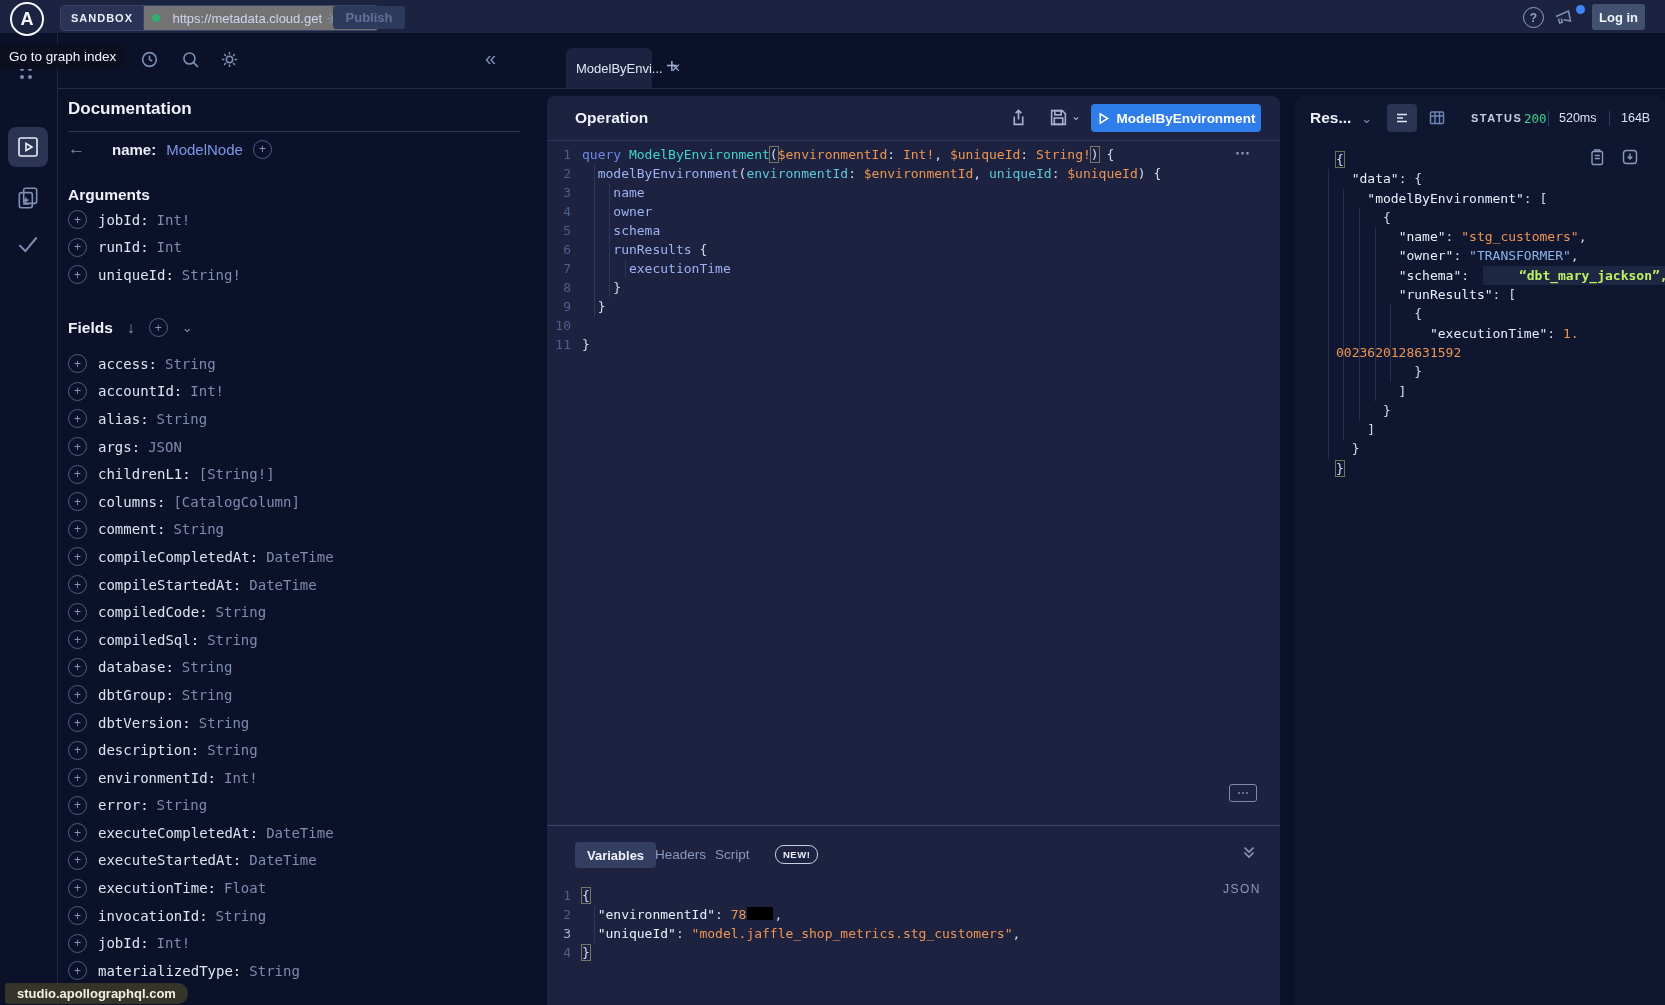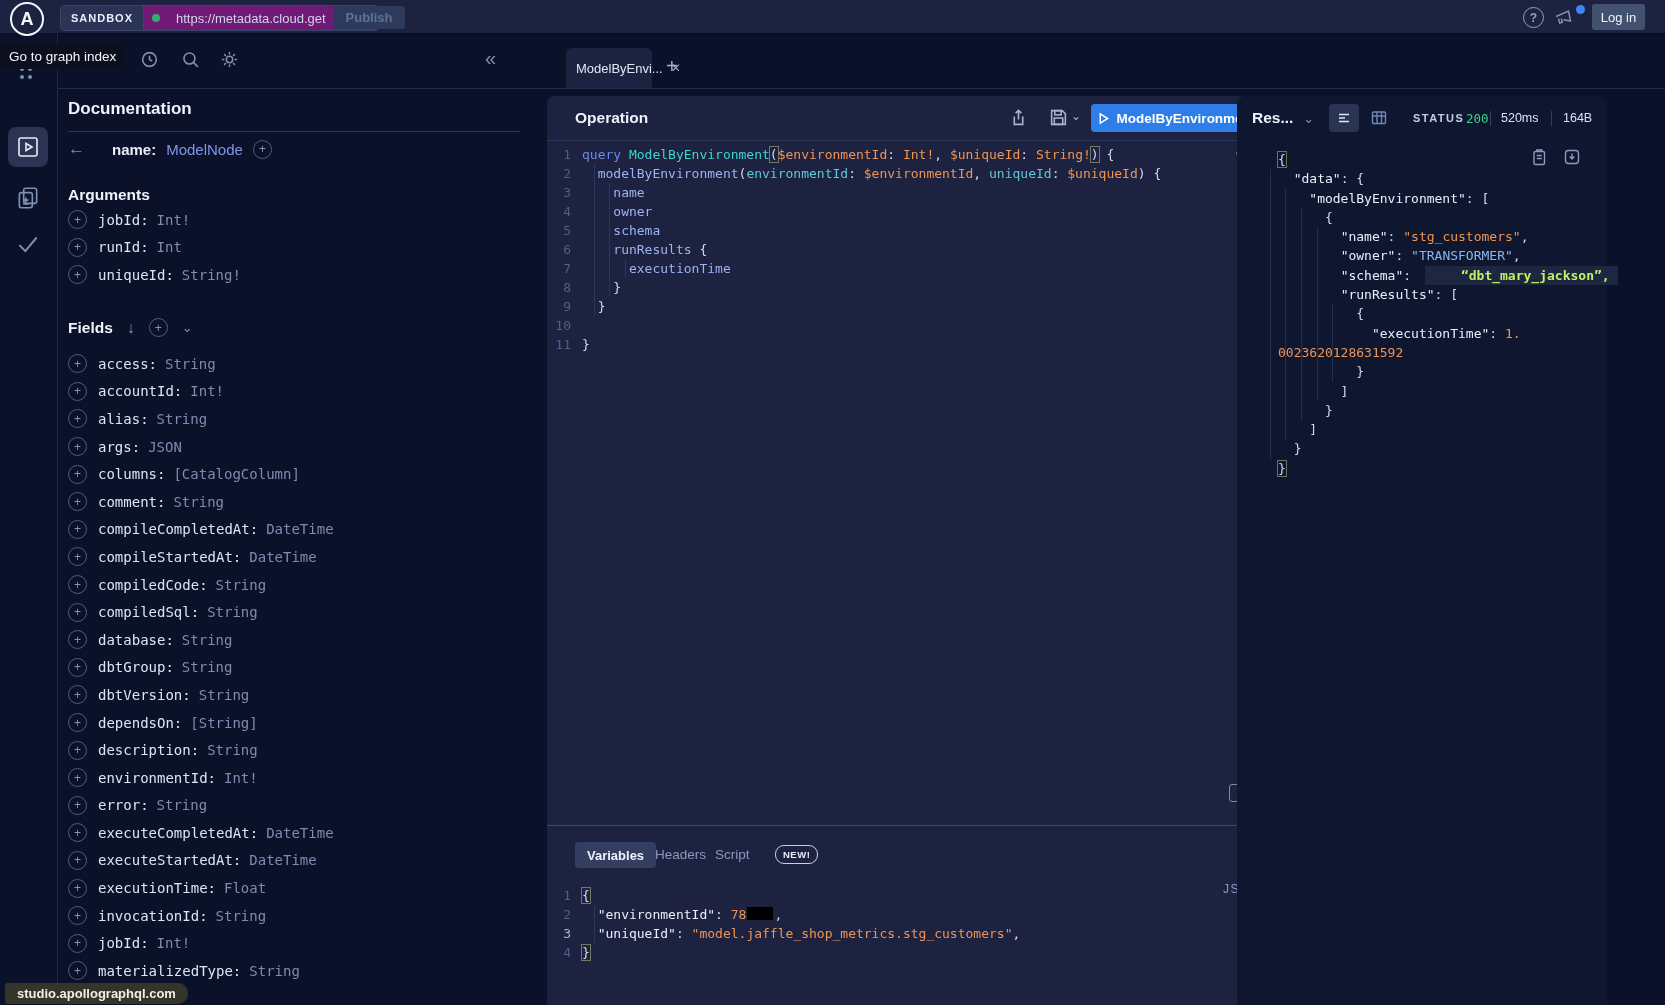--- a/index.html
+++ b/index.html
@@ -8,29 +8,29 @@
   .abs{position:absolute;}
   svg{display:block;}
   .icon{color:#7f90b4;}
   
   .topbar{left:0;top:0;width:1665px;height:33px;background:#1c2340;border-bottom:1px solid #070b18;}
   .logo{left:10px;top:2px;width:30px;height:30px;border:2px solid #f4f6fb;border-radius:50%;
         color:#f4f6fb;font-weight:bold;font-size:18px;display:flex;align-items:center;justify-content:center;z-index:40;}
   .urlgroup{left:60px;top:5px;height:24px;display:flex;align-items:stretch;border:1px solid #3a4469;border-radius:4px;overflow:hidden;}
   .sandbox-chip{background:#2b3457;display:flex;align-items:center;padding:0 10px;font-size:11px;font-weight:bold;
         letter-spacing:1px;color:#eaeffa;border-right:1px solid #3a4469;}
-  .urlbox{background:#701a75;display:flex;align-items:center;gap:16px;padding:0 8px;width:218px;}
+  .urlbox{background:#737373;display:flex;align-items:center;gap:4px;padding:0 8px;width:218px;text-align:right;}
   .greendot{width:8px;height:8px;border-radius:50%;background:#2fae70;flex:none;}
   .urltext{font-size:13px;color:#ccd6ec;white-space:nowrap;overflow:hidden;width:158px;}
   .pub-btn{left:333px;top:6px;width:72px;height:23px;background:#2e3a5c;border-radius:3px;color:#5f7196;
         font-size:13px;font-weight:bold;display:flex;align-items:center;justify-content:center;}
   .help-circle{left:1523px;top:7px;width:19px;height:19px;border:1.5px solid #8fa3c8;border-radius:50%;color:#8fa3c8;
         font-size:12px;font-weight:bold;display:flex;align-items:center;justify-content:center;}
   .login-btn{left:1592px;top:4px;width:53px;height:26px;background:#42516f;border-radius:3px;color:#f0f4fb;
-        font-size:13px;font-weight:normal;display:flex;align-items:center;justify-content:center;}
+        font-size:13px;font-weight:bold;display:flex;align-items:center;justify-content:center;}
   .notif-dot{left:1576px;top:5px;width:9px;height:9px;border-radius:50%;background:#3f86f5;}
   
   .rail{left:0;top:33px;width:57px;height:972px;background:#0a1128;border-right:1px solid #1e2746;}
   .rail-sel{left:8px;top:94px;width:40px;height:40px;background:#2b3453;border-radius:8px;
         display:flex;align-items:center;justify-content:center;color:#e8edf8;}
   .tooltip{left:0;top:44px;background:#0c101e;color:#f2f5fa;font-size:13.5px;padding:5px 9px;border-radius:2px;z-index:60;}
   .statuspill{left:5px;top:983px;background:#35342b;color:#f2efe2;font-size:13px;font-weight:bold;
         padding:3px 12px;border-radius:3px 10px 10px 3px;z-index:60;}
   
   .side-toolbar-line{left:57px;top:88px;width:1608px;height:1px;background:#222b4c;}
@@ -73,21 +73,21 @@
   .rguide{position:absolute;width:1px;background:#26304e;}
   
   .var-divider{position:absolute;left:0;top:729px;width:733px;height:1px;background:#3d4870;}
   .var-tab-active{position:absolute;left:28px;top:746px;height:26px;padding:0 12px;background:#333e60;border-radius:4px;
        color:#eef2fa;font-size:13px;font-weight:bold;display:flex;align-items:center;}
   .var-tab{position:absolute;top:751px;color:#8a99bd;font-size:13.5px;}
   .new-badge{position:absolute;left:228px;top:749px;border:1px solid #c8d0e2;border-radius:9px;color:#e8edf8;
        font-size:9.5px;font-weight:bold;letter-spacing:.5px;padding:3px 7px;}
   .mode-label{position:absolute;left:676px;top:786px;color:#8a99bd;font-size:12px;letter-spacing:1.5px;}
   
-  .resp-panel{left:1237px;top:96px;width:370px;height:909px;background:#0f1730;border-radius:8px 8px 0 0;}
+  .resp-panel{left:1295px;top:96px;width:370px;height:909px;background:#0f1730;border-radius:8px 8px 0 0;}
   .resp-title{font-size:15.5px;font-weight:bold;color:#ecf1fa;}
   .view-btn{position:absolute;left:92px;top:8px;width:30px;height:28px;background:#2a3453;border-radius:4px;
        display:flex;align-items:center;justify-content:center;color:#dfe7f6;}
   .stat-label{font-size:11px;letter-spacing:1.5px;color:#c3cee6;font-weight:bold;}
   .stat-green{font-family:"DejaVu Sans Mono",monospace;font-size:12.5px;color:#3ed28c;}
   .stat-val{font-size:12.5px;color:#dae2f2;}
   .vsep{width:1px;height:15px;background:#313d60;}
   .kbd-icon{position:absolute;left:682px;top:688px;width:26px;height:16px;border:1.5px solid #7d8cad;border-radius:3px;
        display:flex;align-items:center;justify-content:center;gap:2px;}
   .kbd-icon i{width:2px;height:2px;background:#7d8cad;border-radius:50%;}
@@ -234,20 +234,25 @@
         <span class="doc-name">alias:</span>
         <span class="doc-type">String</span>
       </div>
       <div class="doc-row">
         <span class="plus-ic"></span>
         <span class="doc-name">args:</span>
         <span class="doc-type">JSON</span>
       </div>
       <div class="doc-row">
         <span class="plus-ic"></span>
+        <span class="doc-name">childrenL1:</span>
+        <span class="doc-type">[String!]</span>
+      </div>
+      <div class="doc-row">
+        <span class="plus-ic"></span>
         <span class="doc-name">columns:</span>
         <span class="doc-type">[CatalogColumn]</span>
       </div>
       <div class="doc-row">
         <span class="plus-ic"></span>
         <span class="doc-name">comment:</span>
         <span class="doc-type">String</span>
       </div>
       <div class="doc-row">
         <span class="plus-ic"></span>
@@ -276,25 +281,20 @@
       </div>
       <div class="doc-row">
         <span class="plus-ic"></span>
         <span class="doc-name">dbtGroup:</span>
         <span class="doc-type">String</span>
       </div>
       <div class="doc-row">
         <span class="plus-ic"></span>
         <span class="doc-name">dbtVersion:</span>
         <span class="doc-type">String</span>
-      </div>
-      <div class="doc-row">
-        <span class="plus-ic"></span>
-        <span class="doc-name">dependsOn:</span>
-        <span class="doc-type">[String]</span>
       </div>
       <div class="doc-row">
         <span class="plus-ic"></span>
         <span class="doc-name">description:</span>
         <span class="doc-type">String</span>
       </div>
       <div class="doc-row">
         <span class="plus-ic"></span>
         <span class="doc-name">environmentId:</span>
         <span class="doc-type">Int!</span>

